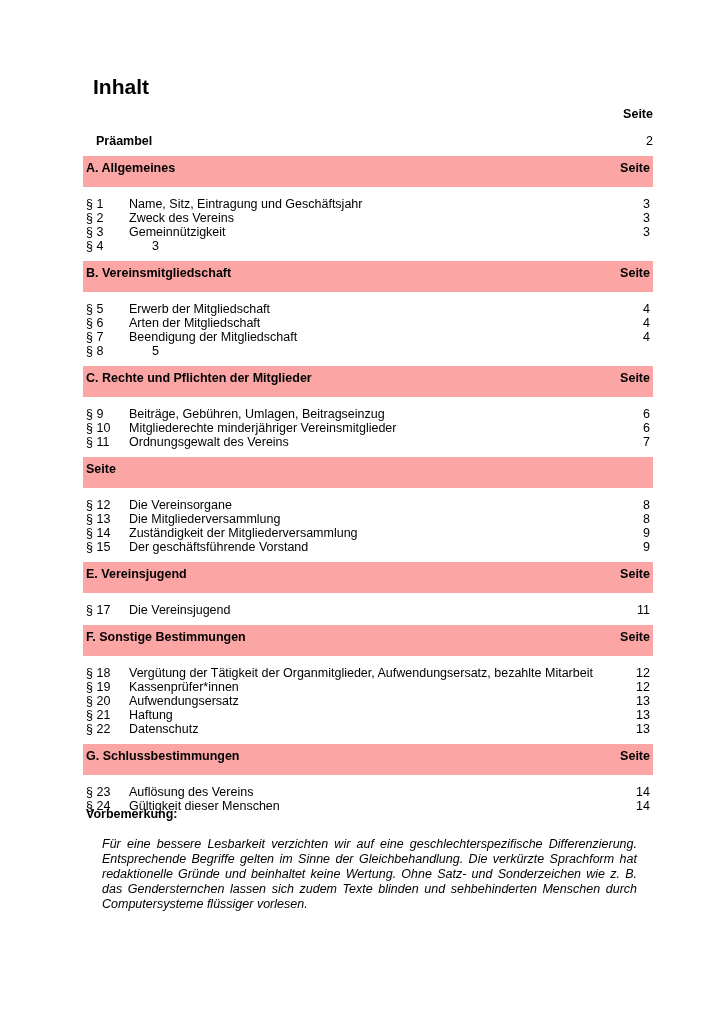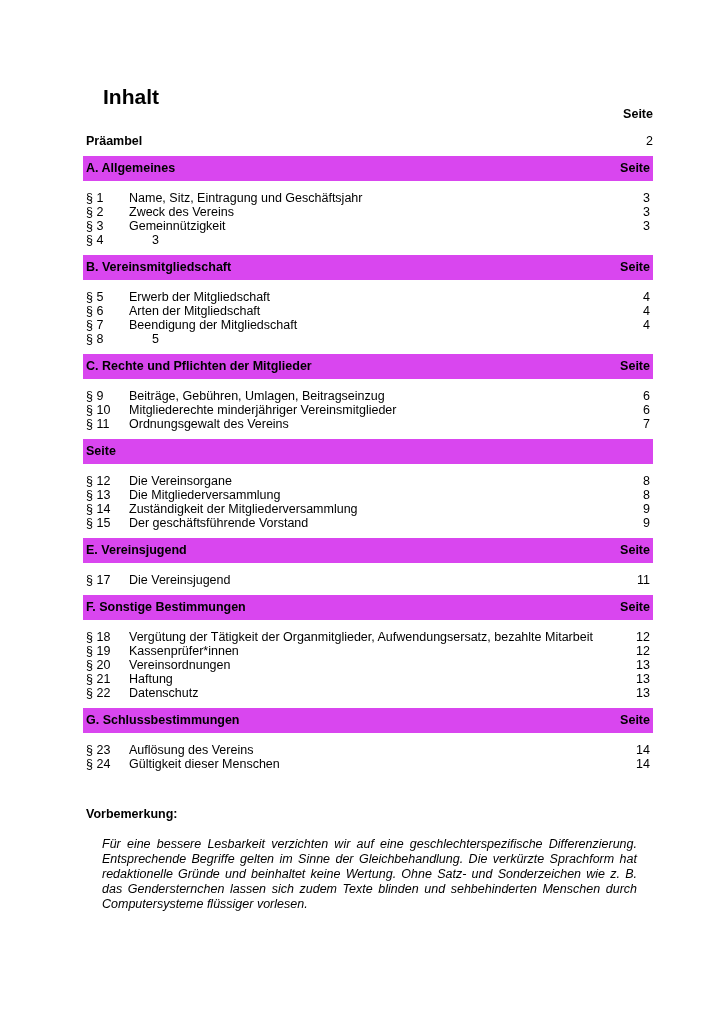--- a/index.html
+++ b/index.html
@@ -1,24 +1,24 @@
 <!DOCTYPE html>
 <html><head>
 <meta charset="utf-8">
 <style>
   html, body { margin: 0; padding: 0; background: #ffffff; }
   body { width: 724px; height: 1023px; position: relative; font-family: "Liberation Sans", sans-serif; color: #000; }
   .page { position: absolute; left: 83px; top: 0; width: 570px; }
-  .title { position: absolute; top: 68px; left: 3px; font-size: 21px; font-weight: bold; margin: 17px; }
+  .title { position: absolute; top: 68px; left: 3px; font-size: 21px; font-weight: bold; margin: 7px; }
   .seite-top { position: absolute; top: 107px; right: 0; font-size: 12.5px; font-weight: bold; }
-  .praeambel { position: absolute; top: 134px; left: 3px; right: 0; font-size: 12.5px; }
+  .praeambel { position: absolute; top: 134px; left: 13px; right: 0; font-size: 12.5px; }
   .praeambel .lbl { font-weight: bold; }
   .praeambel .pg { position: absolute; right: 0; top: 0; }
   .sections { position: absolute; top: 156px; left: 0; right: 0; }
-  .section-head { background: #d946ef; height: 25px; line-height: 25px; font-size: 12.5px; font-weight: bold; padding: 0 3px; display: flex; justify-content: space-between; }
+  .section-head { background: #fca5a5; height: 31px; line-height: 25px; font-size: 12.5px; font-weight: bold; padding: 0 3px; display: flex; justify-content: space-between; }
   .items { padding: 10px 3px 8px 3px; }
   .item { display: flex; font-size: 12.5px; line-height: 14px; }
   .item .num { width: 43px; flex: none; }
   .item .txt { flex: 1; }
   .item .pg { width: 30px; text-align: right; flex: none; }
   .vorbemerkung { position: absolute; top: 807px; left: 3px; right: 0; font-size: 12.5px; }
   .vb-title { font-weight: bold; margin: 0 0 16px 0; }
   .vb-text { font-style: italic; text-align: justify; line-height: 15px; margin: 16px; hyphens: manual; }
 </style>
 </head>
@@ -151,21 +151,21 @@
           <span class="txt">Vergütung der Tätigkeit der Organmitglieder, Aufwendungsersatz, bezahlte Mitarbeit</span>
           <span class="pg">12</span>
         </div>
         <div class="item">
           <span class="num">§ 19</span>
           <span class="txt">Kassenprüfer*innen</span>
           <span class="pg">12</span>
         </div>
         <div class="item">
           <span class="num">§ 20</span>
-          <span class="txt">Vereinsordnungen</span>
+          <span class="txt">Aufwendungsersatz</span>
           <span class="pg">13</span>
         </div>
         <div class="item">
           <span class="num">§ 21</span>
           <span class="txt">Haftung</span>
           <span class="pg">13</span>
         </div>
         <div class="item">
           <span class="num">§ 22</span>
           <span class="txt">Datenschutz</span>

